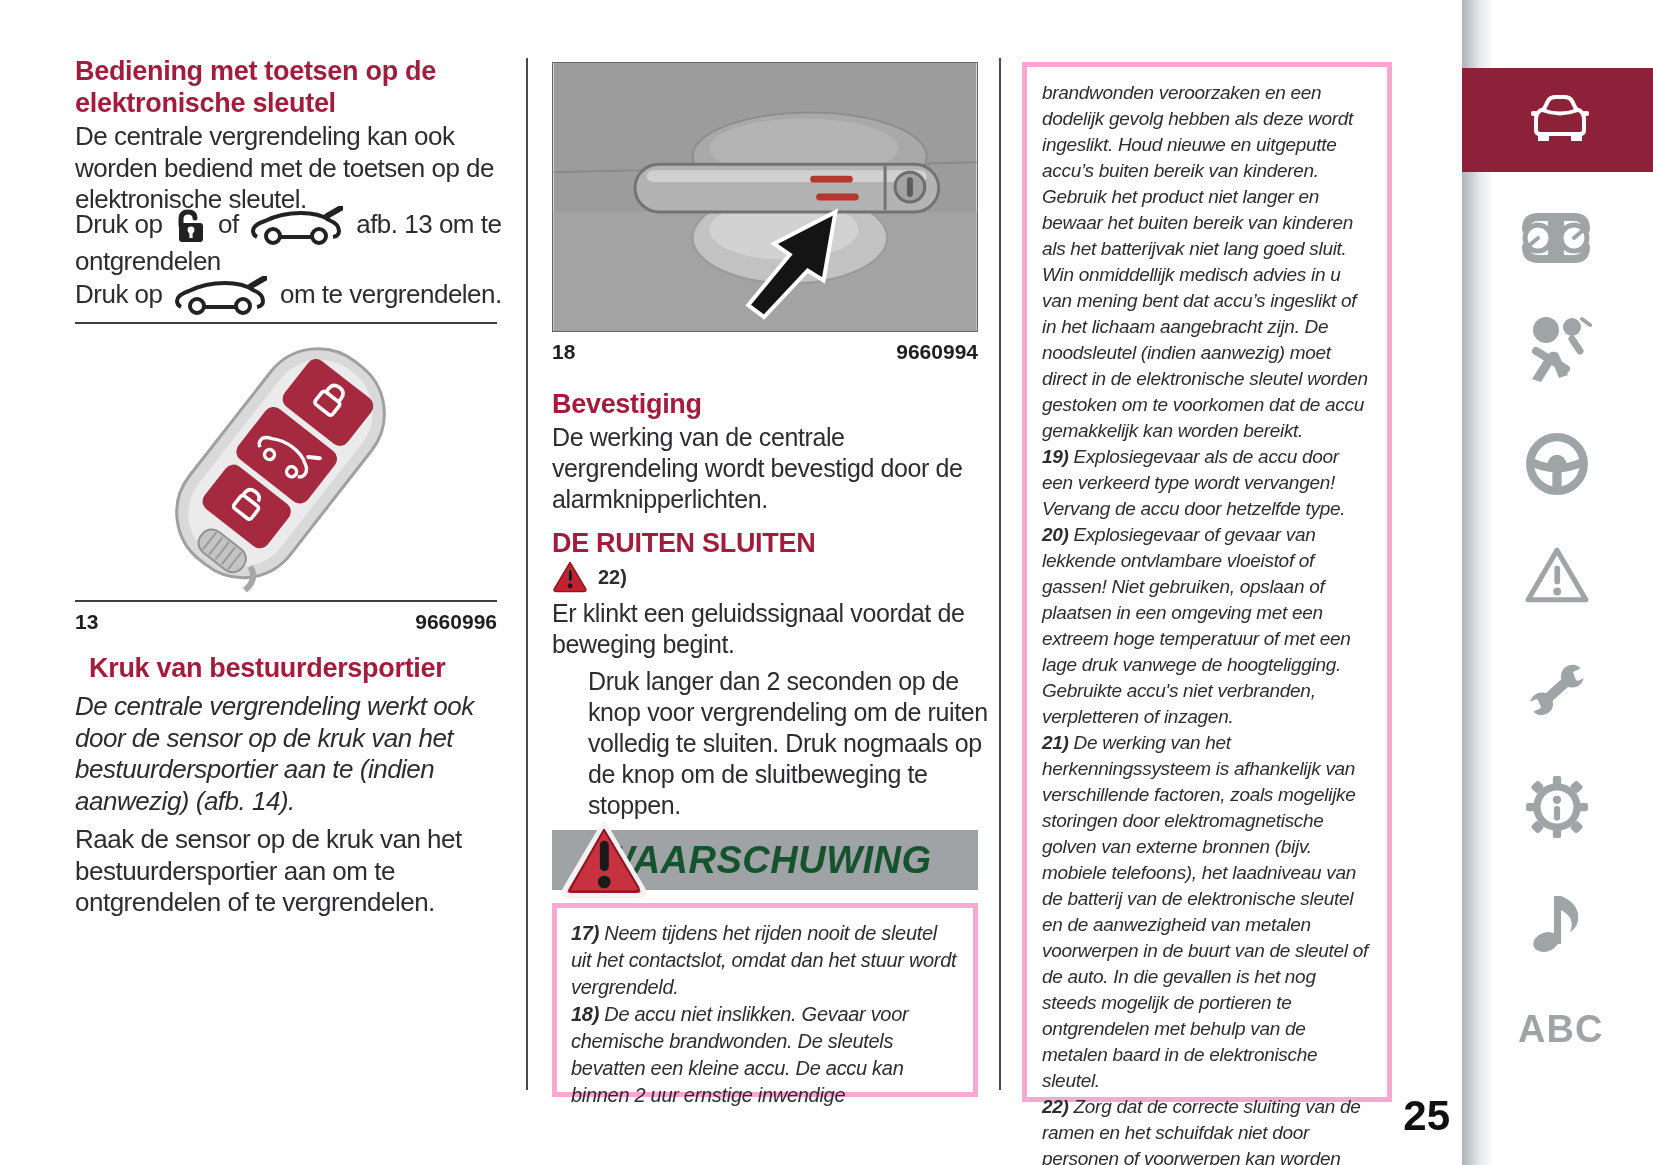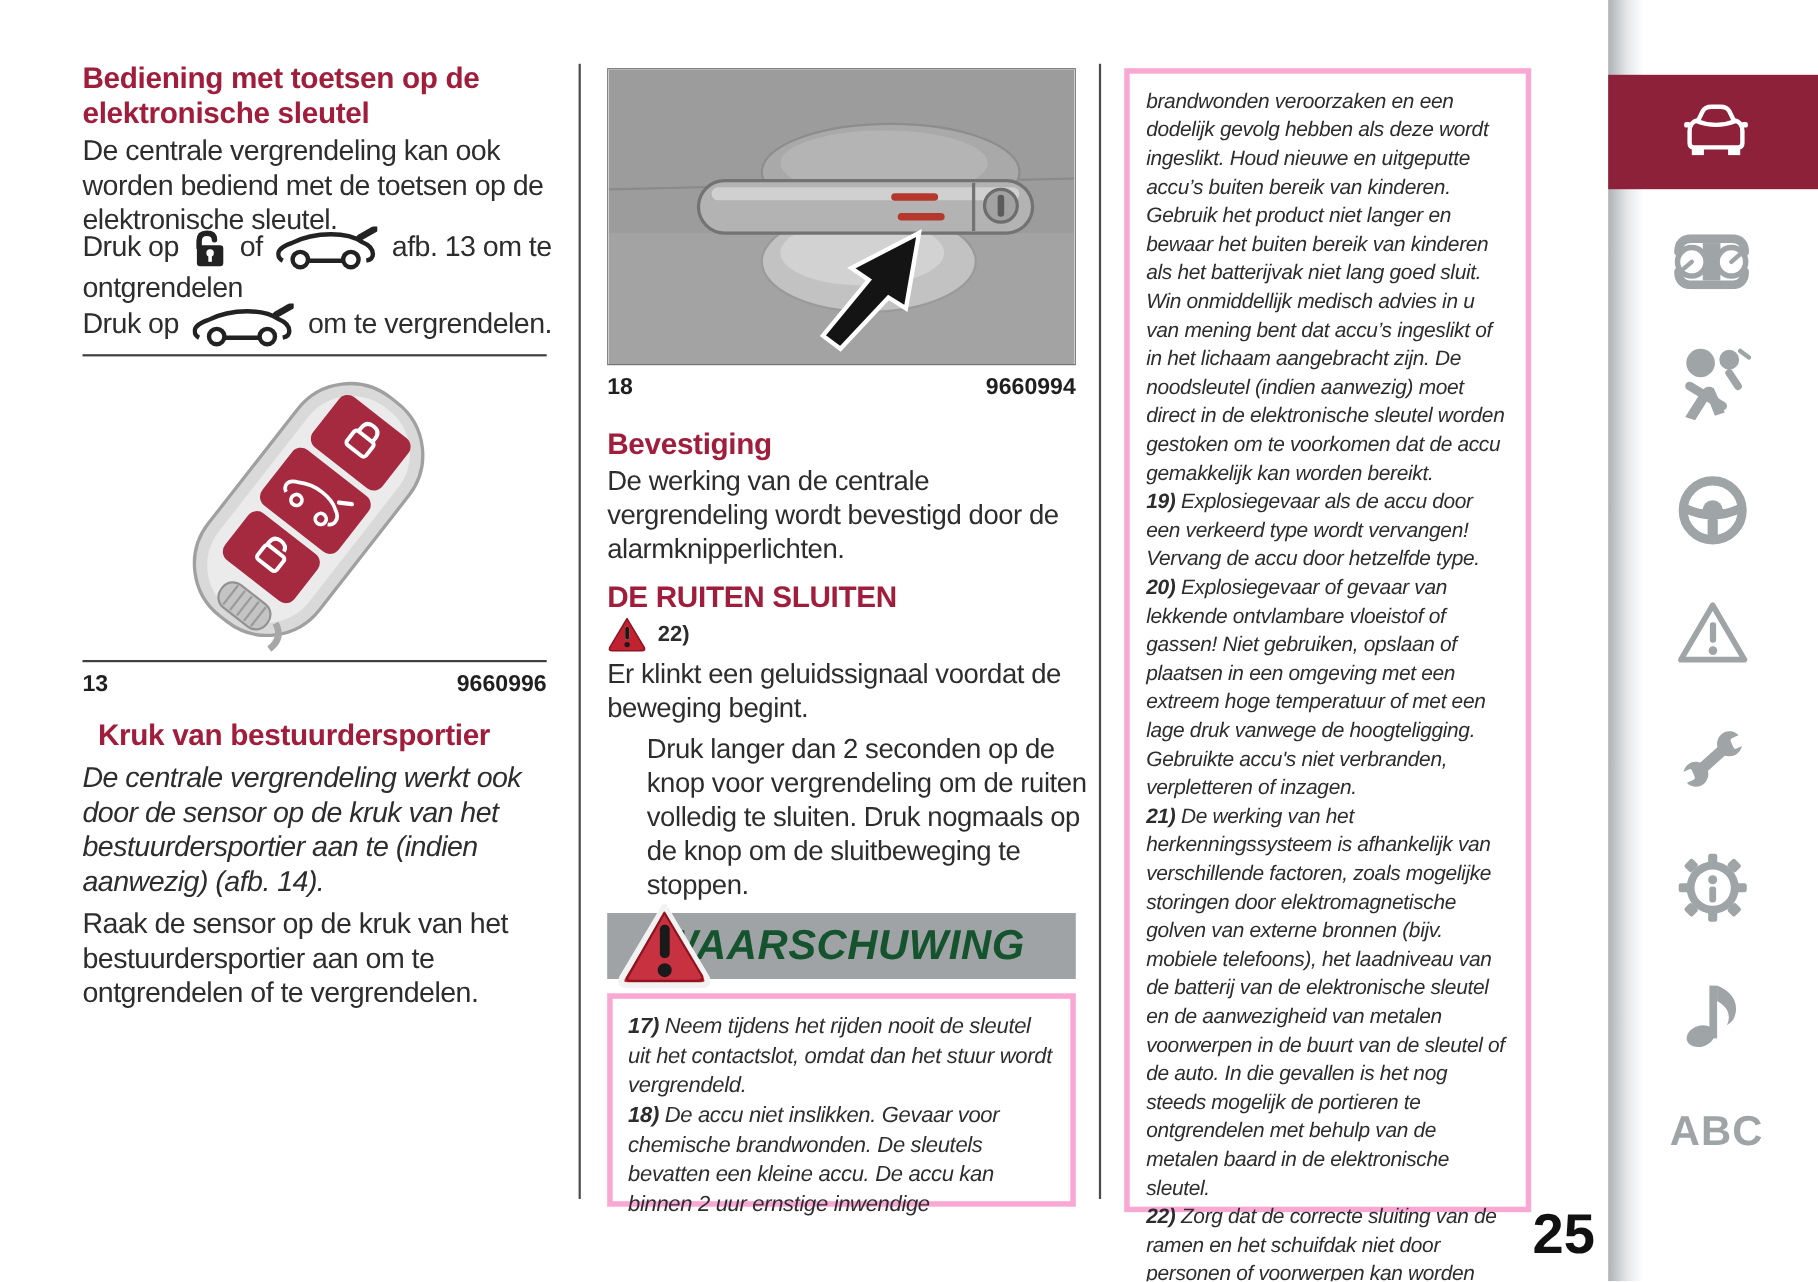--- a/index.html
+++ b/index.html
@@ -16,21 +16,21 @@
   .warnbar{background:#9fa3a5;display:flex;align-items:center;justify-content:center;}
   .warnbar .wtitle{color:#14532d;font-style:italic;font-weight:700;font-size:38px;letter-spacing:0.5px;}
   .redbox{border:5px solid #f9a8d4;background:#fff;box-sizing:border-box;}
   .warn-text{font-style:italic;font-size:20px;line-height:27px;letter-spacing:-0.3px;}
   .right-text{font-style:italic;font-size:19px;line-height:26px;letter-spacing:-0.3px;}
   .wnum{font-weight:700;font-style:italic;}
   .warn-text p,.right-text p{margin:0 0 0 0;}
   .edge-strip{background:linear-gradient(to right,#aeb2b5 0%,#e6e8e9 55%,#ffffff 100%);}
   .sb-block{background:#8c2139;}
   .sb-abc{font-weight:700;font-size:38px;color:#9fa4a7;letter-spacing:1px;text-align:center;}
-  .pagenum{font-weight:700;font-size:51px;color:#111;}
+  .pagenum{font-weight:700;font-size:42px;color:#111;}
   .figframe{border:1px solid #666;box-sizing:border-box;}
   .refline{display:flex;align-items:center;gap:10px;font-weight:700;font-size:20px;color:#2d2d2f;}
 </style>
 </head>
 <body>
 
 <div id="page">
 
   <div class="abs body" style="left:75px;top:121px;width:422px;">De centrale vergrendeling kan ook worden bediend met de toetsen op de elektronische sleutel.</div>
   <div class="abs h" style="left:75px;top:55px;width:422px;">Bediening met toetsen op de elektronische sleutel</div>

